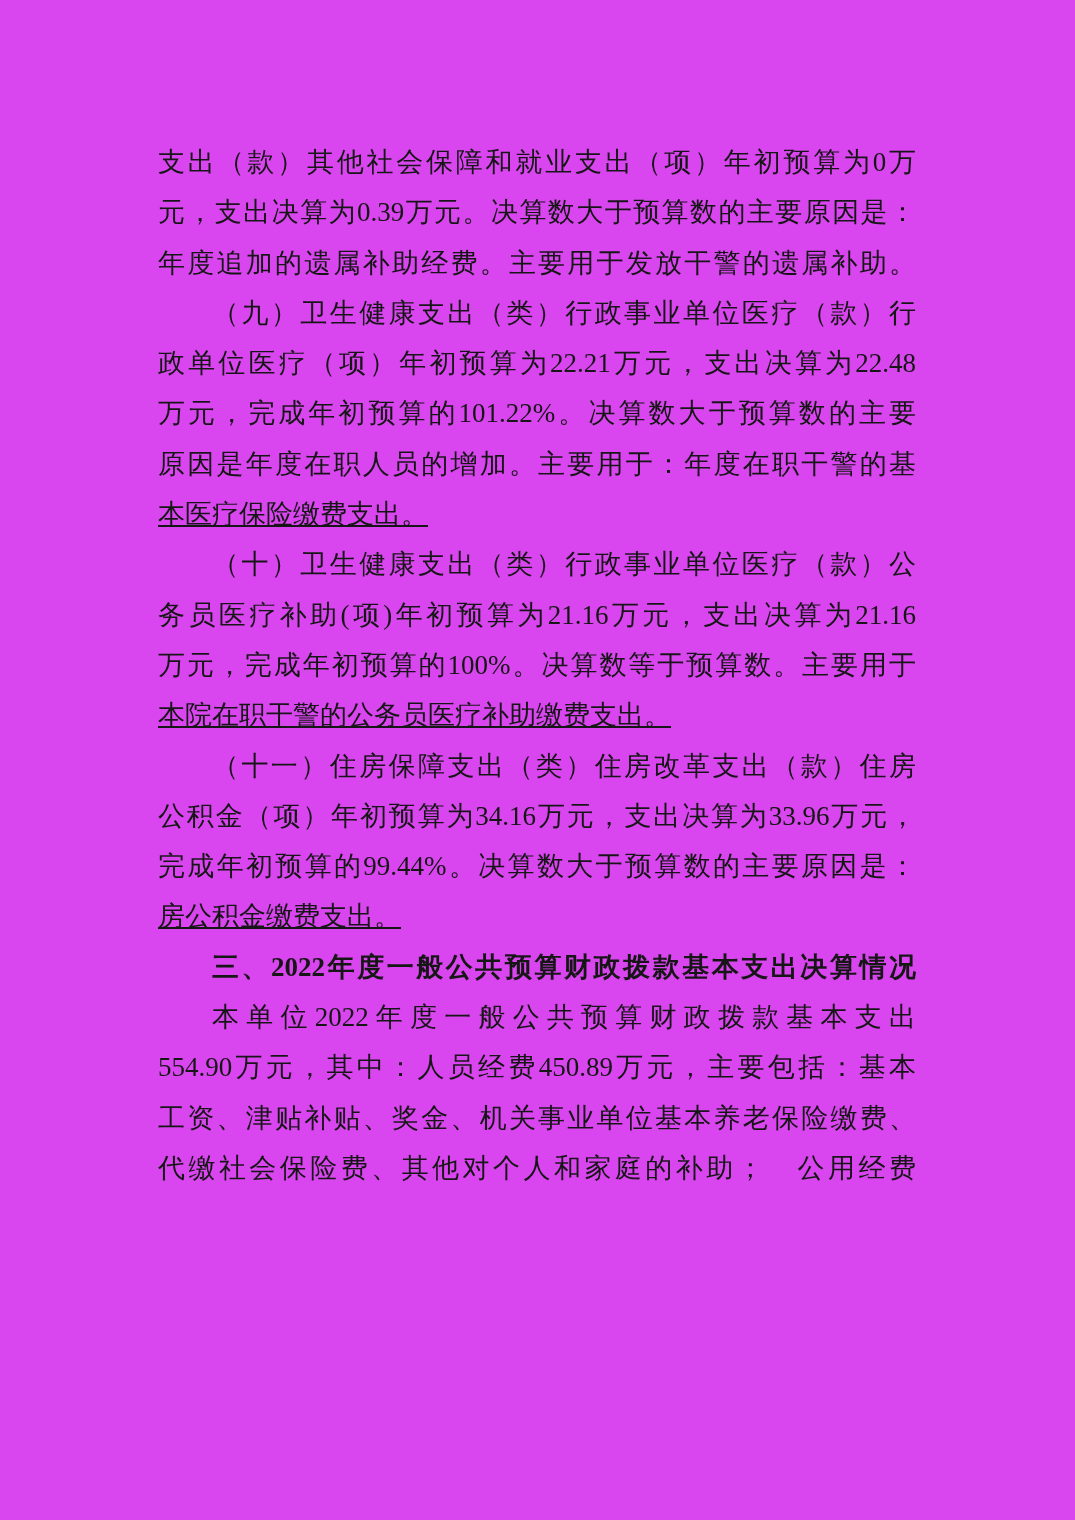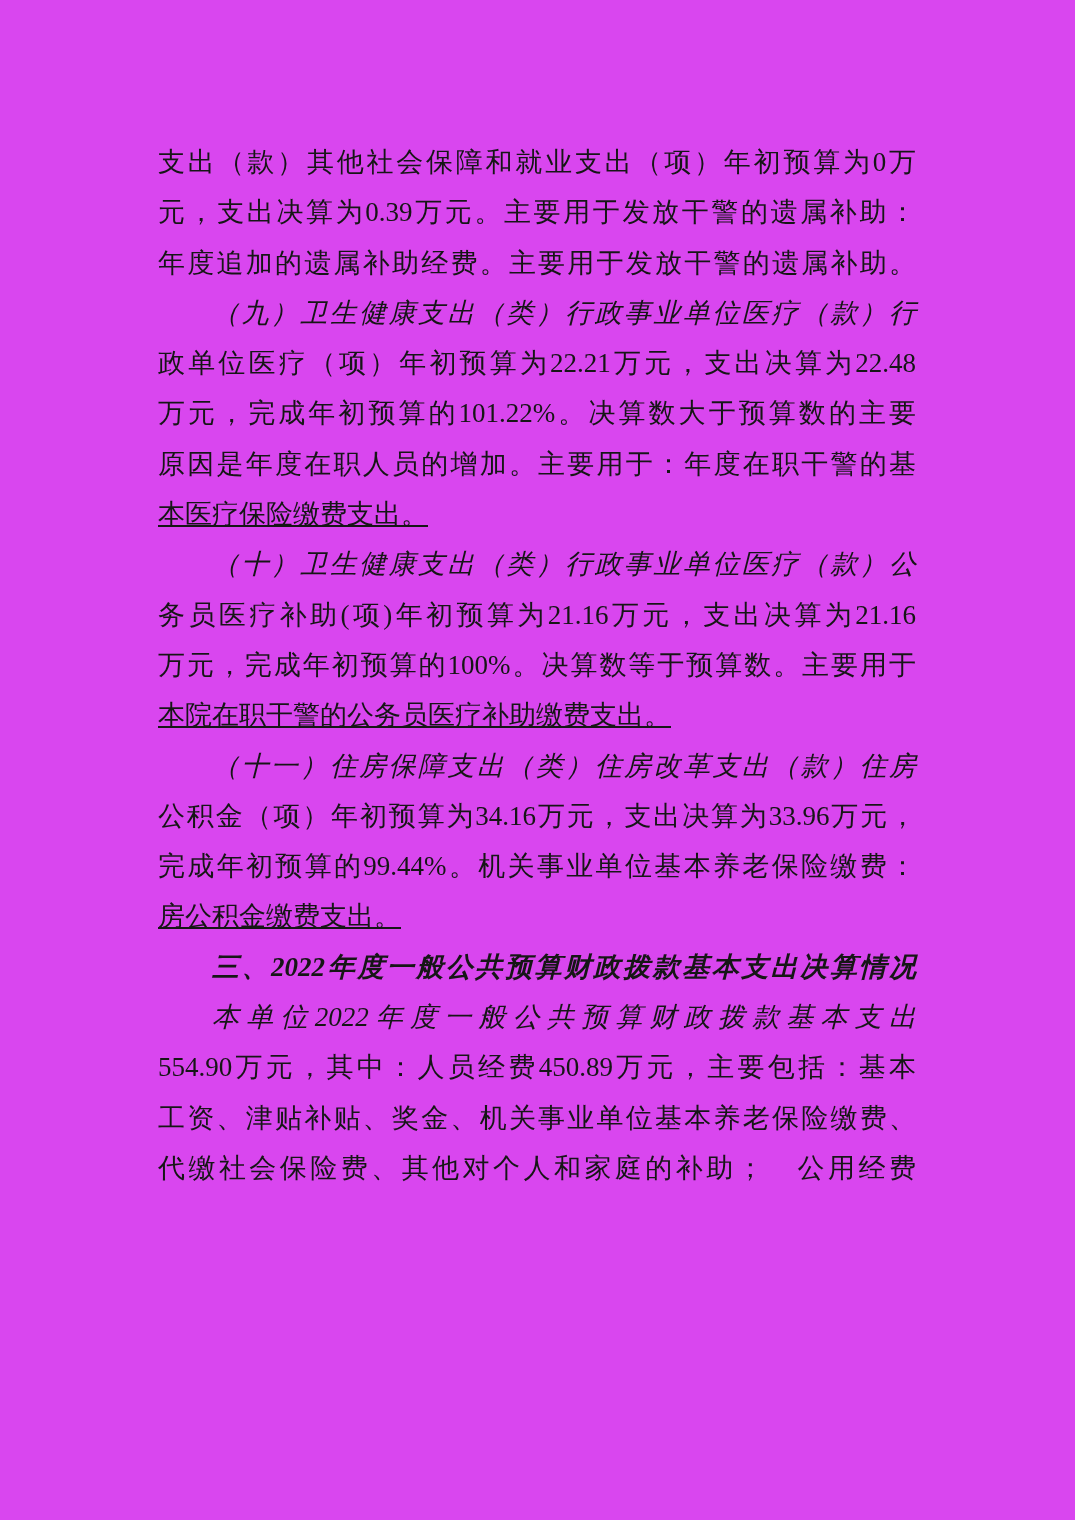--- a/index.html
+++ b/index.html
@@ -31,46 +31,45 @@
     text-align-last: justify;
     height: 50.3px;
     overflow: visible;
   }
   .end {
     text-align-last: left;
     text-decoration: underline;
   }
   .ind {
     text-indent: 2em;
-    font-style: italic;
   }
   .bold {
     font-weight: 700;
   }
 </style>
 </head>
 <body>
 
 <div class="page">
   <div class="textblock">
     <div class="l">支出（款）其他社会保障和就业支出（项）年初预算为0万</div>
-    <div class="l">元，支出决算为0.39万元。主要用于发放干警的遗属补助：</div>
+    <div class="l">元，支出决算为0.39万元。决算数大于预算数的主要原因是：</div>
     <div class="l">年度追加的遗属补助经费。主要用于发放干警的遗属补助。</div>
     <div class="l ind">（九）卫生健康支出（类）行政事业单位医疗（款）行</div>
     <div class="l">政单位医疗（项）年初预算为22.21万元，支出决算为22.48</div>
     <div class="l">万元，完成年初预算的101.22%。决算数大于预算数的主要</div>
     <div class="l">原因是年度在职人员的增加。主要用于：年度在职干警的基</div>
     <div class="l end">本医疗保险缴费支出。</div>
     <div class="l ind">（十）卫生健康支出（类）行政事业单位医疗（款）公</div>
     <div class="l">务员医疗补助(项)年初预算为21.16万元，支出决算为21.16</div>
     <div class="l">万元，完成年初预算的100%。决算数等于预算数。主要用于</div>
     <div class="l end">本院在职干警的公务员医疗补助缴费支出。</div>
     <div class="l ind">（十一）住房保障支出（类）住房改革支出（款）住房</div>
     <div class="l">公积金（项）年初预算为34.16万元，支出决算为33.96万元，</div>
-    <div class="l">完成年初预算的99.44%。机关事业单位基本养老保险缴费：</div>
+    <div class="l">完成年初预算的99.44%。决算数大于预算数的主要原因是：</div>
     <div class="l end">房公积金缴费支出。</div>
     <div class="l ind bold">三、2022年度一般公共预算财政拨款基本支出决算情况</div>
     <div class="l ind">本单位2022年度一般公共预算财政拨款基本支出</div>
     <div class="l">554.90万元，其中：人员经费450.89万元，主要包括：基本</div>
     <div class="l">工资、津贴补贴、奖金、机关事业单位基本养老保险缴费、</div>
     <div class="l">代缴社会保险费、其他对个人和家庭的补助；　公用经费</div>
   </div>
 </div>
 
 </body></html>

